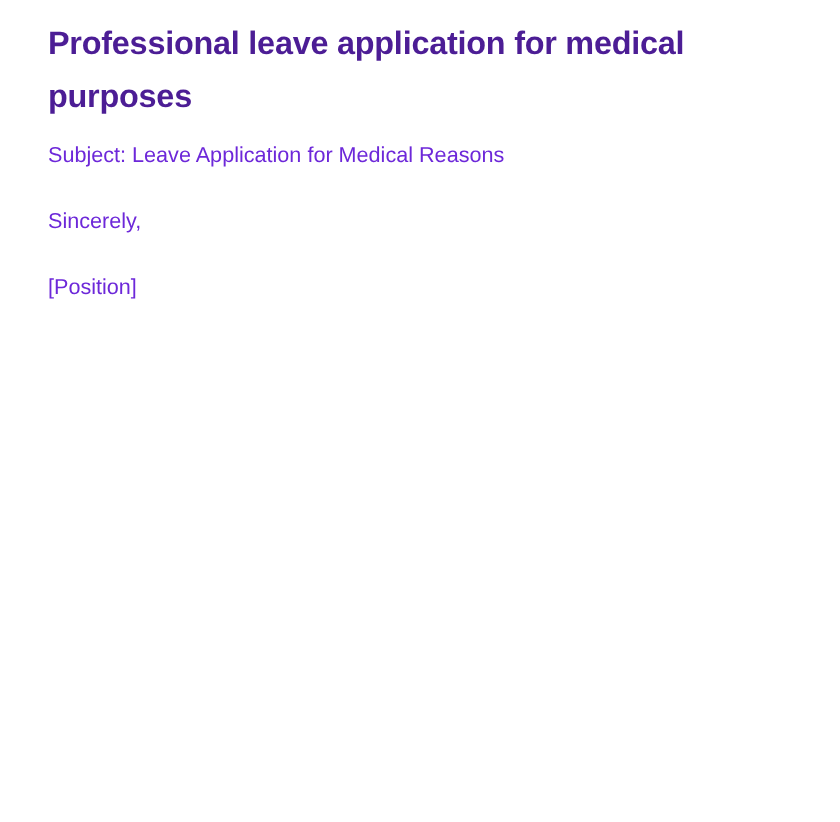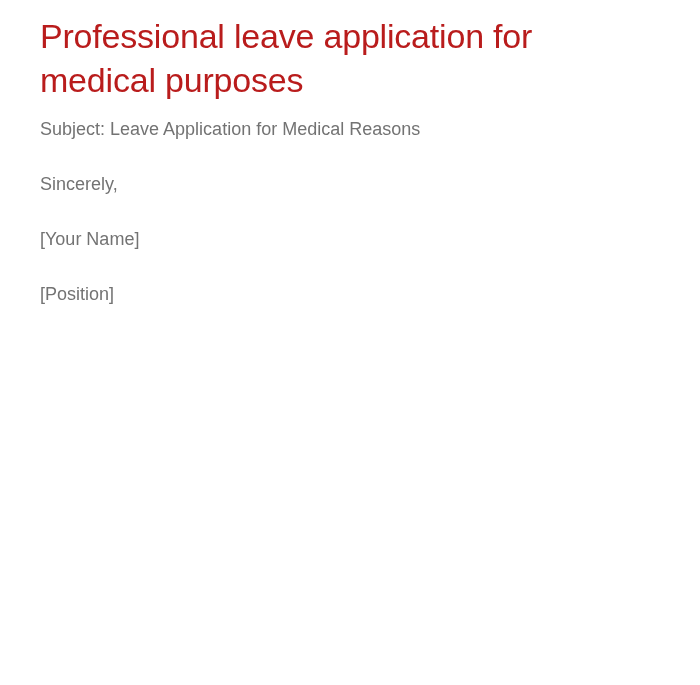--- a/index.html
+++ b/index.html
@@ -15,46 +15,45 @@
     color: #202124;
     -webkit-font-smoothing: antialiased;
   }
   .doc {
     box-sizing: border-box;
     width: 700px;
     padding: 14px 50px 0 40px;
   }
   .doc h1 {
     margin: 0 0 10px 0;
-    font-size: 34px;
+    font-size: 27px;
     line-height: 44px;
-    font-weight: 400;
-    color: #b91c1c;
+    font-weight: 700;
+    color: #4c1d95;
     letter-spacing: -0.2px;
   }
   .doc p {
     margin: 0 0 20px 0;
     font-size: 18px;
     line-height: 35px;
     font-weight: 400;
-    color: #737373;
+    color: #6d28d9;
   }
 </style>
 </head>
 <body>
 
 <main class="doc">
   <article>
     <h1>Professional leave application for medical purposes</h1>
 
     <p>Subject: Leave Application for Medical Reasons</p>
 
 
 
 
 
     <p>Sincerely,</p>
 
-    <p>[Your Name]</p>
 
     <p>[Position]</p>
   </article>
 </main>
 
 </body></html>

